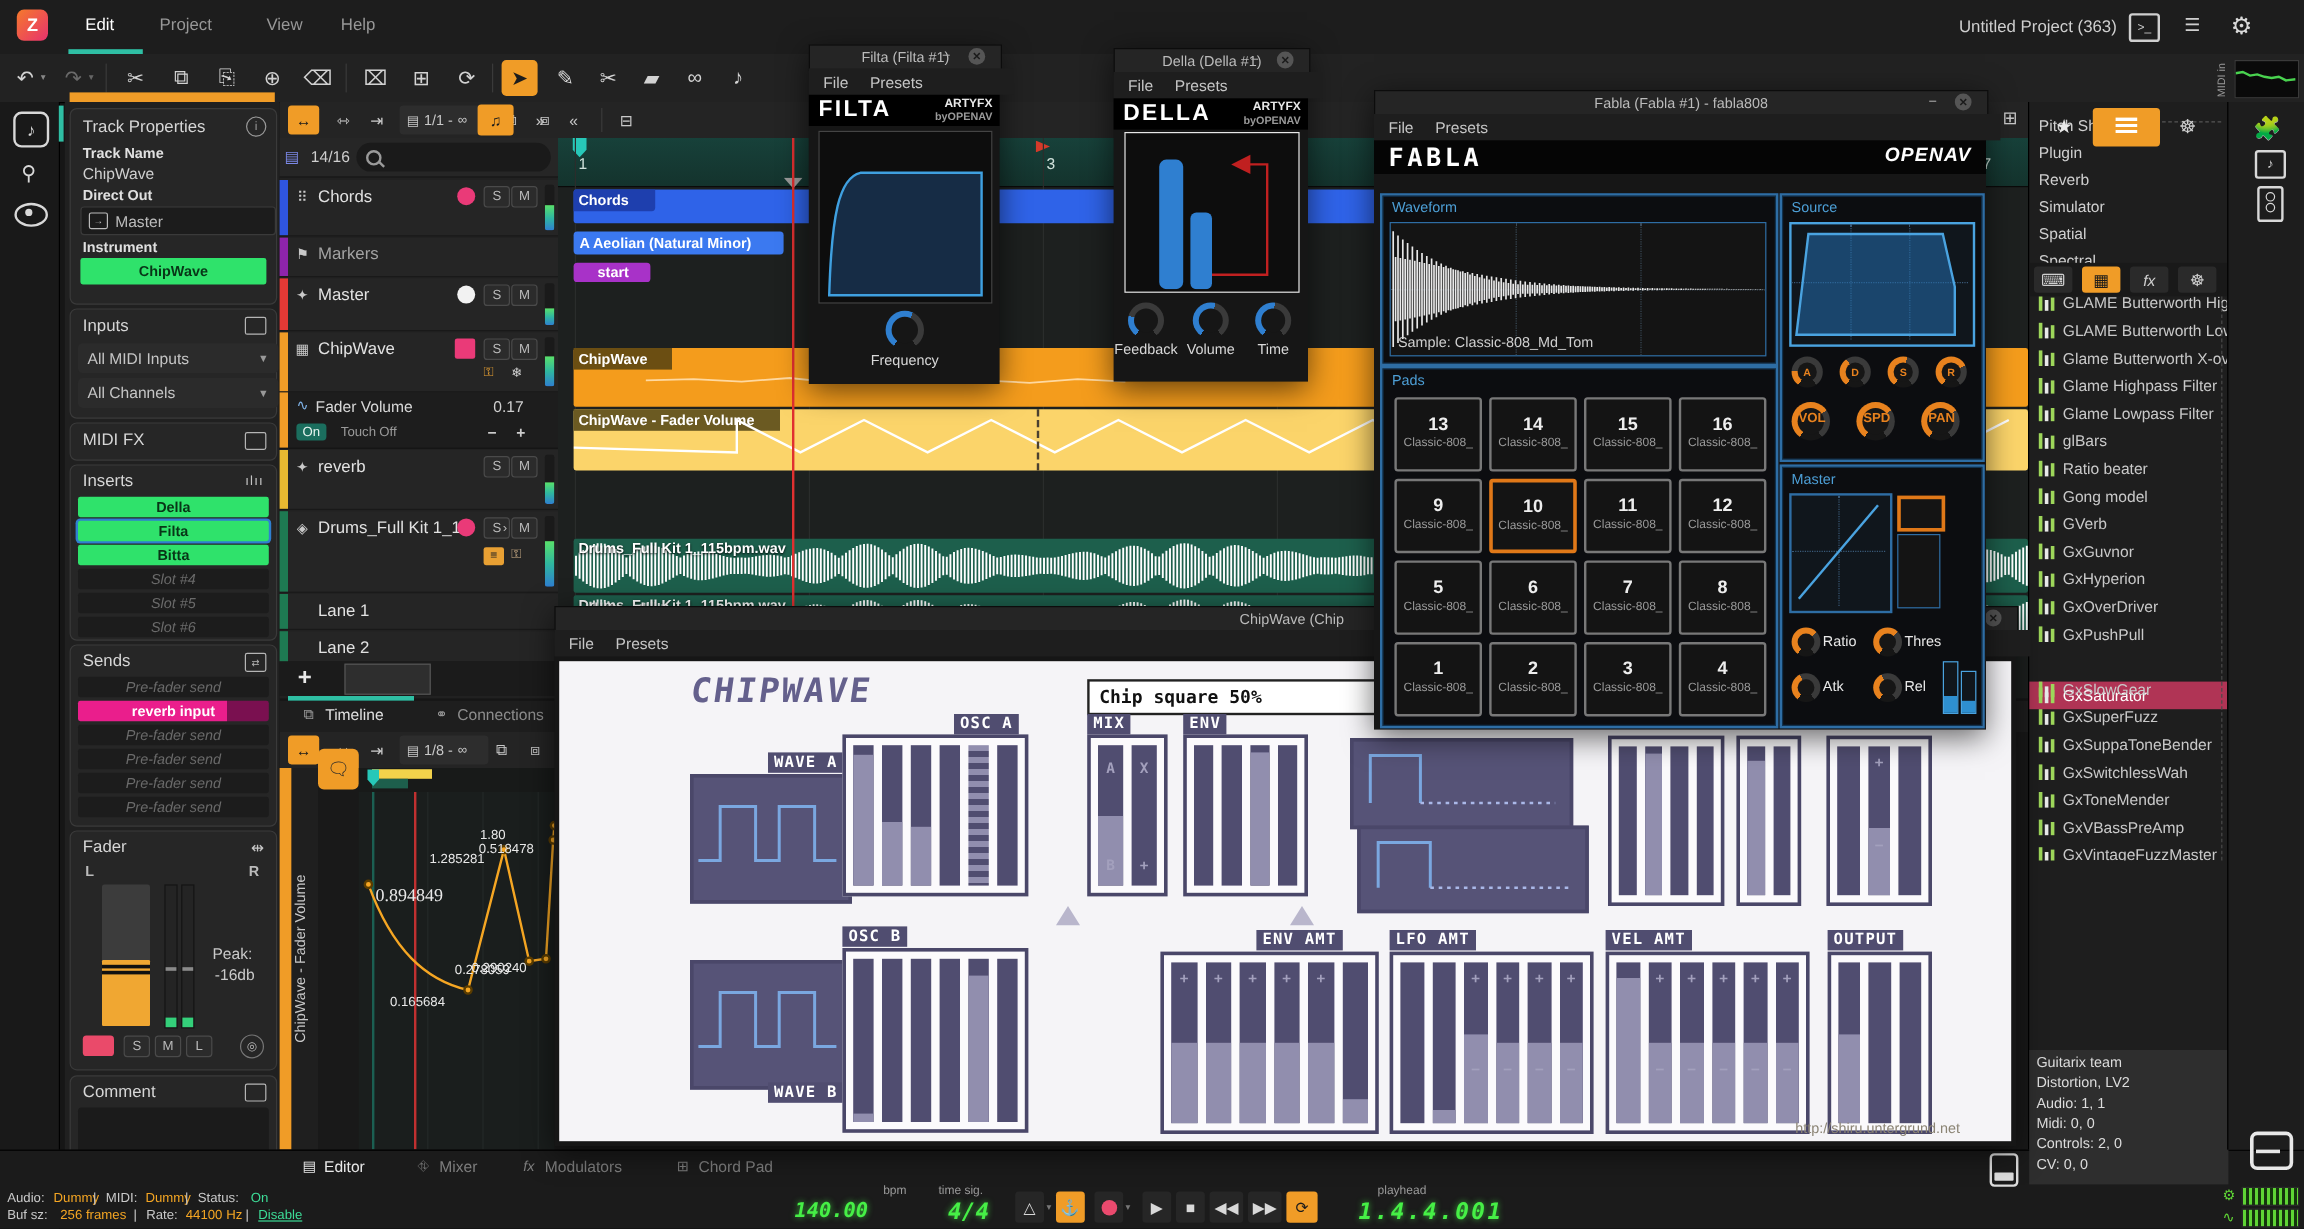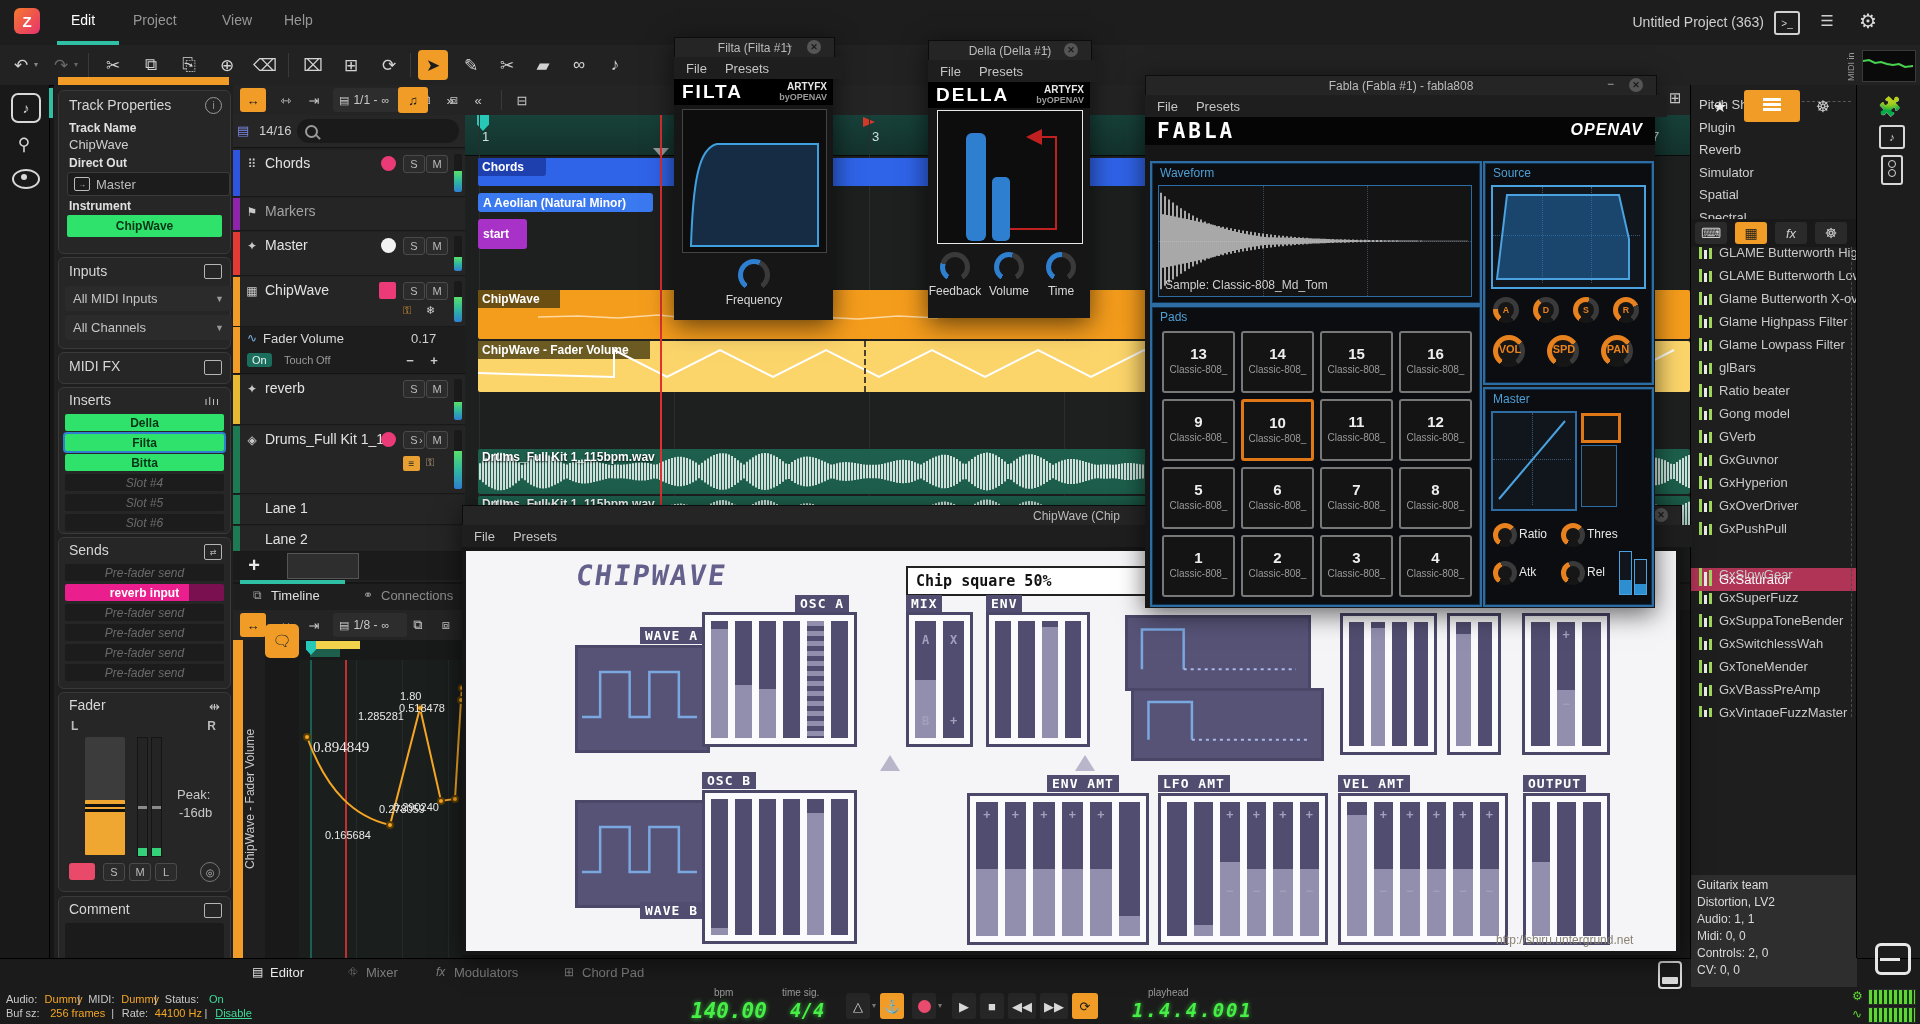--- a/index.html
+++ b/index.html
@@ -315,21 +315,21 @@
       <div class="abs" style="left: 209px; top: 0px; width: 1px; height: 467px; background: rgb(42, 45, 44);"></div>
       <div class="abs" style="left: 404px; top: 0px; width: 1px; height: 467px; background: rgb(42, 45, 44);"></div>
       <div class="abs" style="left: 599px; top: 0px; width: 1px; height: 467px; background: rgb(42, 45, 44);"></div>
       <div class="abs" style="left: 794px; top: 0px; width: 1px; height: 467px; background: rgb(42, 45, 44);"></div>
       <div class="abs" style="left: 989px; top: 0px; width: 1px; height: 467px; background: rgb(42, 45, 44);"></div>
       <div class="abs" style="left: 1184px; top: 0px; width: 1px; height: 467px; background: rgb(42, 45, 44);"></div>
       <div class="abs" style="left: 13px; top: 43px; width: 1062px; height: 28px; background: rgb(47, 99, 232); border-radius: 2px;">
         <div class="abs" style="left: 0px; top: 0px; width: 64px; height: 18px; background: rgb(30, 63, 174); color: rgb(255, 255, 255); font-size: 12px; font-weight: bold; display: flex; align-items: center; padding-left: 4px; border-radius: 2px 0px 3px;">Chords</div>
       </div>
       <div class="abs" style="left: 13px; top: 78px; width: 170px; height: 19px; background: rgb(59, 121, 240); border-radius: 3px; color: rgb(255, 255, 255); font-weight: bold; font-size: 12px; display: flex; align-items: center; padding-left: 5px;">A Aeolian (Natural Minor)</div>
-      <div class="abs" style="left: 13px; top: 104px; width: 44px; height: 30px; background: rgb(168, 50, 200); border-radius: 3px; color: rgb(255, 255, 255); font-weight: bold; font-size: 12px; display: flex; align-items: center; padding-left: 5px;">start</div>
+      <div class="abs" style="left: 13px; top: 104px; width: 44px; height: 16px; background: rgb(168, 50, 200); border-radius: 3px; color: rgb(255, 255, 255); font-weight: bold; font-size: 12px; display: flex; align-items: center; padding-left: 20px;">start</div>
       <div class="abs" style="left: 13px; top: 175px; width: 1212px; height: 49px; background: rgb(244, 156, 28); border-radius: 2px;">
         <div class="abs" style="left: 0px; top: 0px; width: 78px; height: 18px; background: rgb(107, 78, 18); color: rgb(255, 255, 255); font-size: 12px; font-weight: bold; display: flex; align-items: center; padding-left: 4px;">ChipWave</div>
         <svg width="400" height="14" viewBox="0 0 400 14" style="position: absolute; left: 60px; top: 20px;">
           <polyline points="0,7 40,6 80,8 120,5 160,9 200,6 240,8 280,7 320,9 360,6 400,8" fill="none" stroke="#ffd9a0" stroke-width="1.5"></polyline>
         </svg>
       </div>
       <div class="abs" style="left: 13px; top: 226px; width: 1212px; height: 51px; background: rgb(251, 212, 106); border-radius: 2px;">
         <div class="abs" style="left: 0px; top: 0px; width: 168px; height: 18px; background: rgb(107, 90, 34); color: rgb(255, 255, 255); font-size: 12px; font-weight: bold; display: flex; align-items: center; padding-left: 4px; white-space: nowrap;">ChipWave - Fader Volume</div>
         <svg width="1212" height="51" viewBox="0 0 1212 51" style="position: absolute; left: 0px; top: 0px;">
           <polyline points="0,32 136,36 136,9 189,36 242,9 295,36 348,9 401,36 454,9 507,36 560,9 613,36 666,9 719,36 772,9 825,36 878,9 931,36 984,9 1037,36 1090,9 1143,36 1196,9" fill="none" stroke="#fff" stroke-width="2"></polyline>
@@ -417,22 +417,22 @@
       <div class="abs" style="left: 154.2px; top: 34px; color: rgb(201, 201, 201); font-size: 11px; white-space: nowrap;">|</div>
       <div class="abs" style="left: 164.8px; top: 34px; color: rgb(201, 201, 201); font-size: 11px; white-space: nowrap;">Status:</div>
       <div class="abs" style="left: 209px; top: 34px; color: rgb(61, 220, 151); font-size: 11px; white-space: nowrap;">On</div>
       <div class="abs" style="left: 6px; top: 48px; color: rgb(201, 201, 201); font-size: 11px; white-space: nowrap;">Buf sz:</div>
       <div class="abs" style="left: 50.2px; top: 48px; color: rgb(245, 166, 35); font-size: 11px; white-space: nowrap;">256 frames</div>
       <div class="abs" style="left: 111.2px; top: 48px; color: rgb(201, 201, 201); font-size: 11px; white-space: nowrap;">|</div>
       <div class="abs" style="left: 121.8px; top: 48px; color: rgb(201, 201, 201); font-size: 11px; white-space: nowrap;">Rate:</div>
       <div class="abs" style="left: 154.8px; top: 48px; color: rgb(245, 166, 35); font-size: 11px; white-space: nowrap;">44100 Hz</div>
       <div class="abs" style="left: 204.6px; top: 48px; color: rgb(201, 201, 201); font-size: 11px; white-space: nowrap;">|</div>
       <div class="abs" style="left: 215.2px; top: 48px; color: rgb(61, 220, 151); font-size: 11px; white-space: nowrap; text-decoration: underline;">Disable</div>
-      <div class="abs" style="left: 714px; top: 28px; color: rgb(154, 154, 154); font-size: 10px;">bpm</div>
-      <div class="abs lcd" style="left: 691px; top: 40px; font-size: 21px;">140.00</div>
+      <div class="abs" style="left: 736px; top: 28px; color: rgb(154, 154, 154); font-size: 10px;">bpm</div>
+      <div class="abs lcd" style="left: 662px; top: 40px; font-size: 17px;">140.00</div>
       <div class="abs" style="left: 782px; top: 28px; color: rgb(154, 154, 154); font-size: 10px;">time sig.</div>
       <div class="abs lcd" style="left: 790px; top: 40px; font-size: 19px;">4/4</div>
       <div class="abs" style="left: 846px; top: 34px; width: 24px; height: 26px; border-radius: 3px; font-size: 13px; display: flex; align-items: center; justify-content: center; background: rgb(38, 38, 38); color: rgb(216, 216, 216);">△</div>
       <div class="abs" style="left: 872px; top: 42px; color: rgb(119, 119, 119); font-size: 8px;">▾</div>
       <div class="abs" style="left: 880px; top: 34px; width: 24px; height: 26px; border-radius: 3px; font-size: 13px; display: flex; align-items: center; justify-content: center; background: rgb(240, 156, 39); color: rgb(27, 27, 27);">⚓</div>
       <div class="abs" style="left: 912px; top: 34px; width: 24px; height: 26px; border-radius: 3px; font-size: 13px; display: flex; align-items: center; justify-content: center; background: rgb(38, 38, 38); color: rgb(216, 216, 216);">
         <div class="abs" style="position: static; width: 13px; height: 13px; border-radius: 50%; background: rgb(234, 74, 110);"></div>
       </div>
       <div class="abs" style="left: 938px; top: 42px; color: rgb(119, 119, 119); font-size: 8px;">▾</div>
       <div class="abs" style="left: 952px; top: 34px; width: 24px; height: 26px; border-radius: 3px; font-size: 13px; display: flex; align-items: center; justify-content: center; background: rgb(38, 38, 38); color: rgb(216, 216, 216);">▶</div>

